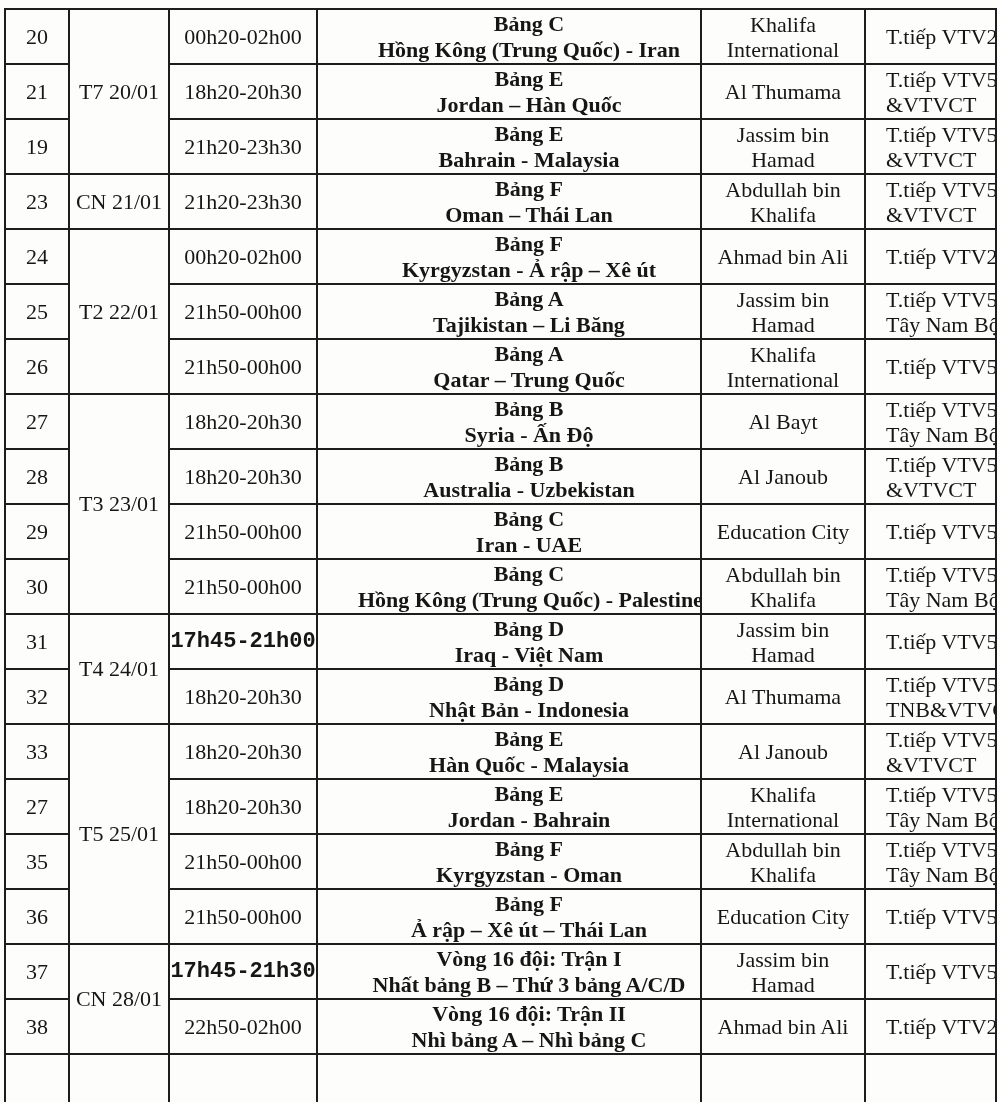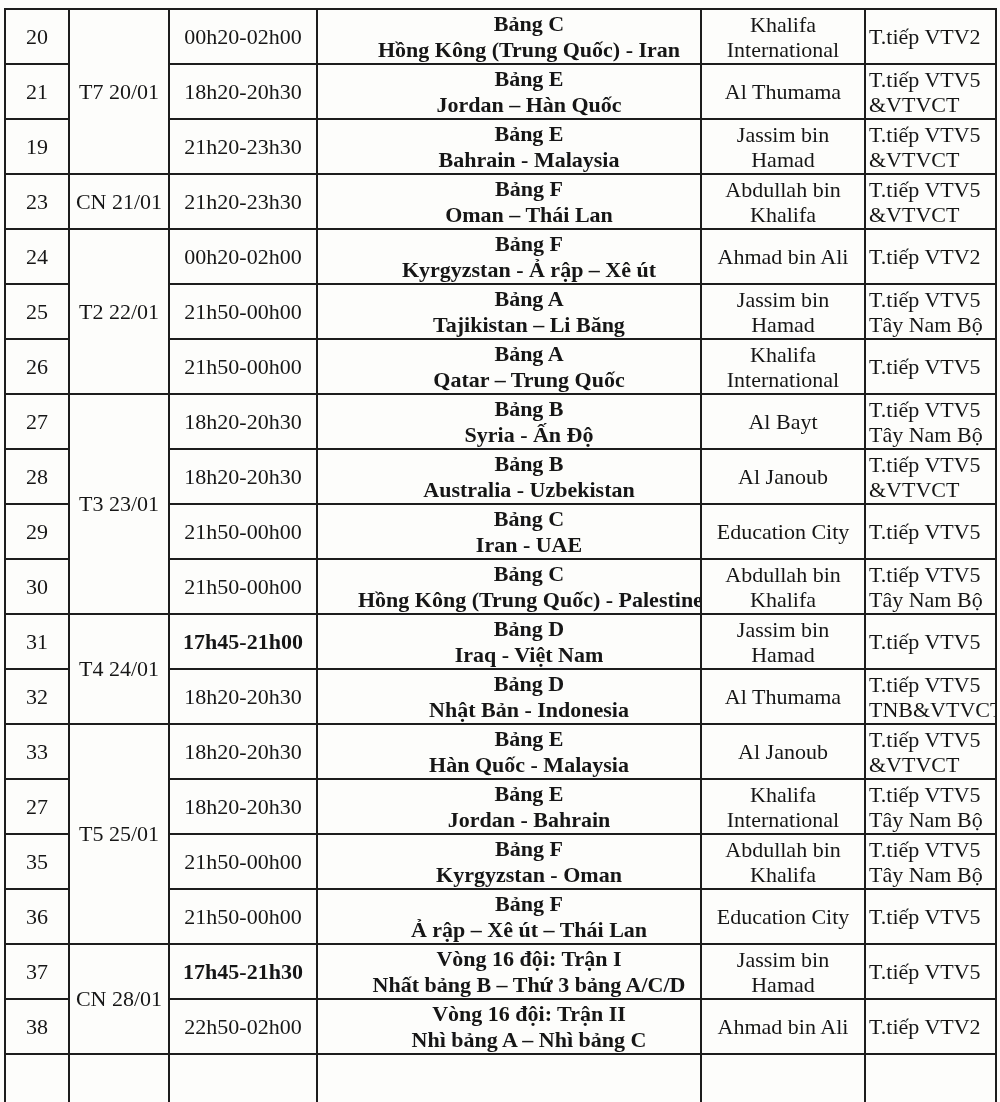--- a/index.html
+++ b/index.html
@@ -30,33 +30,33 @@
     vertical-align: middle;
     padding: 0;
     height: 53px; 
     overflow: hidden;
   }
   td .line { white-space: nowrap; }
 
   .no-cell   { font-size: 22px; }
   .date-cell { font-size: 22px; white-space: nowrap; }
   .time-cell { font-size: 22px; white-space: nowrap; }
-  .time-cell.bold { font-weight: bold; }
+  .time-cell.bold { font-weight: bold; font-family: Liberation Mono, monospace; }
   .match-cell {
     font-weight: bold;
     font-size: 22px;
     padding-left: 40px;
   }
   .match-cell .line { line-height: 26px; }
   .venue-cell { font-size: 22px; }
   .venue-cell .line { line-height: 25px; }
   .channel-cell {
     font-size: 22px;
     text-align: left;
-    padding-left: 3px;
+    padding-left: 20px;
   }
   .channel-cell .line { line-height: 25px; }
 </style>
 </head>
 <body>
 
 <div class="page">
   <table class="schedule">
     <colgroup>
       <col style="width:64px">

